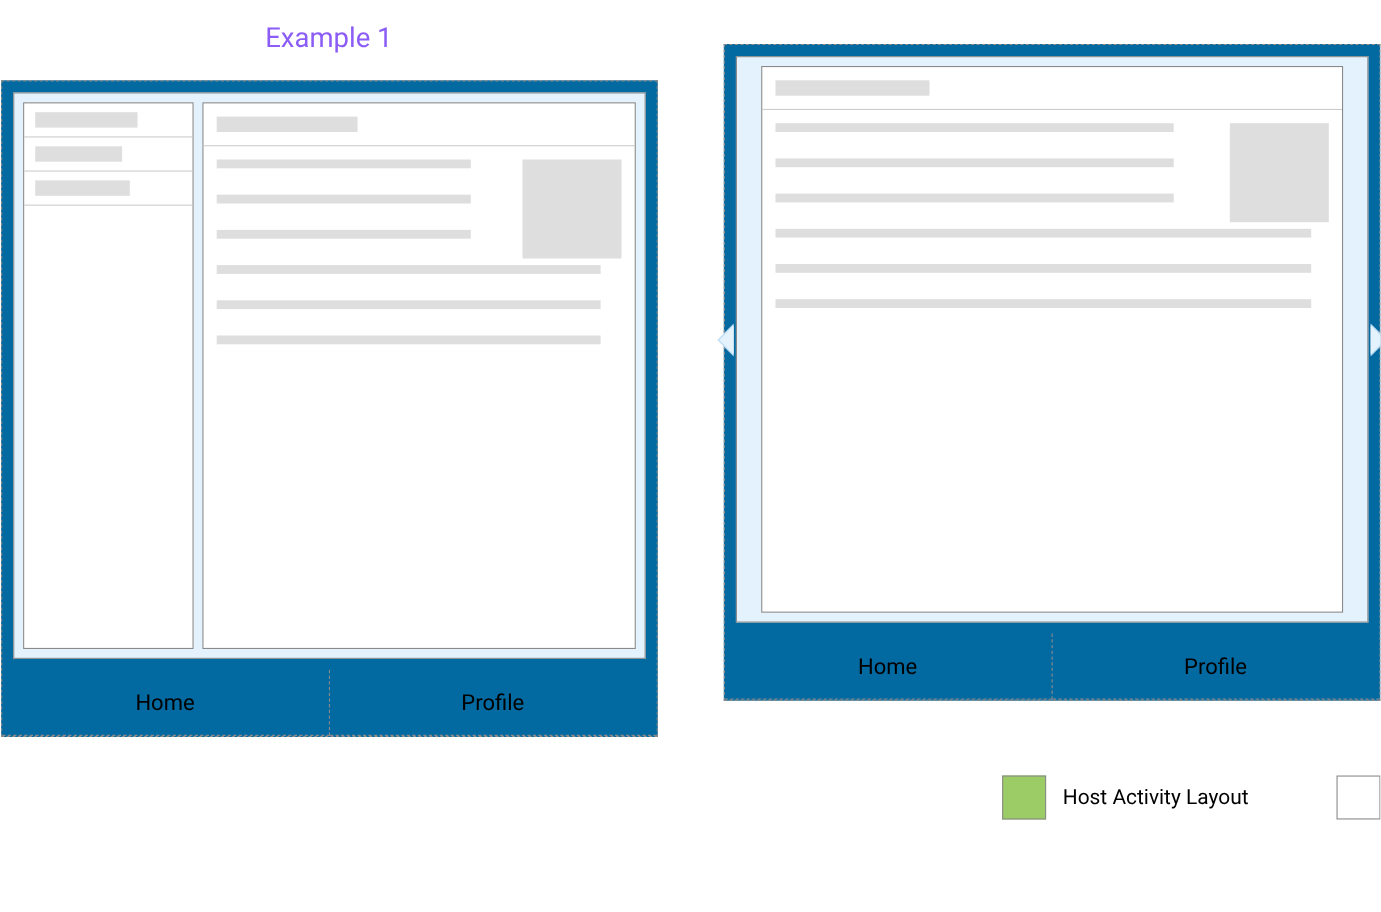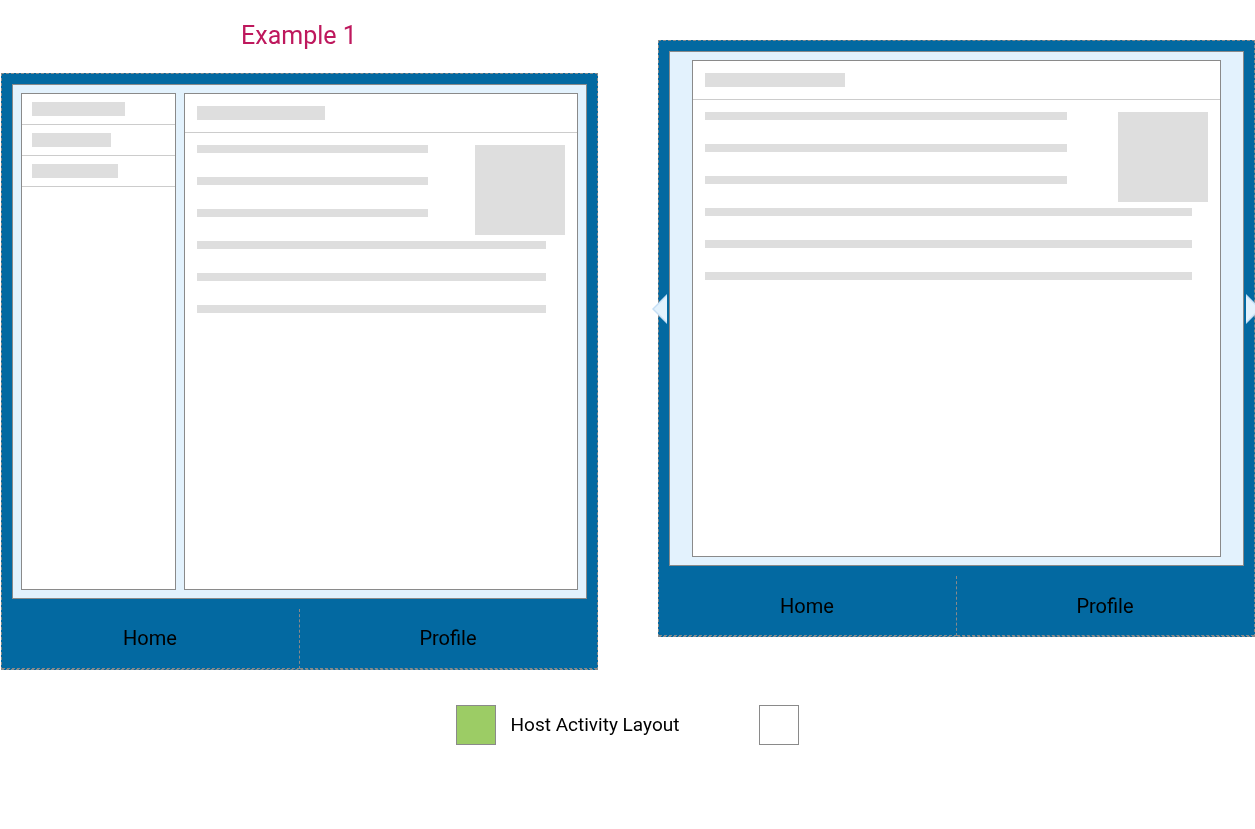--- a/index.html
+++ b/index.html
@@ -22,21 +22,21 @@
     }
     .example-block {
       width: 597px;
     }
     .example-title {
       text-align: center;
       padding: 20px 0 20px 0;
     }
     .example-title-line {
       font-size: 25px;
-      color: #be185d;
+      color: #8b5cf6;
       line-height: 1.3;
     }
     .host-activity {
       border: 1.5px dashed #8a8a8a;
       background: #0369a1;
       width: 597px;
       height: 597px;
       display: flex;
       flex-direction: column;
     }
@@ -157,21 +157,21 @@
       position: absolute;
       right: 2px;
       top: -13px;
       border-top: 13px solid transparent;
       border-bottom: 13px solid transparent;
       border-left: 13px solid #e3f2fd;
     }
     .legend {
       display: flex;
       gap: 80px;
-      justify-content: center;
+      justify-content: flex-end;
       padding: 35px 0;
       align-items: center;
     }
     .legend-item {
       display: flex;
       align-items: center;
       gap: 15px;
     }
     .legend-swatch {
       width: 40px;

